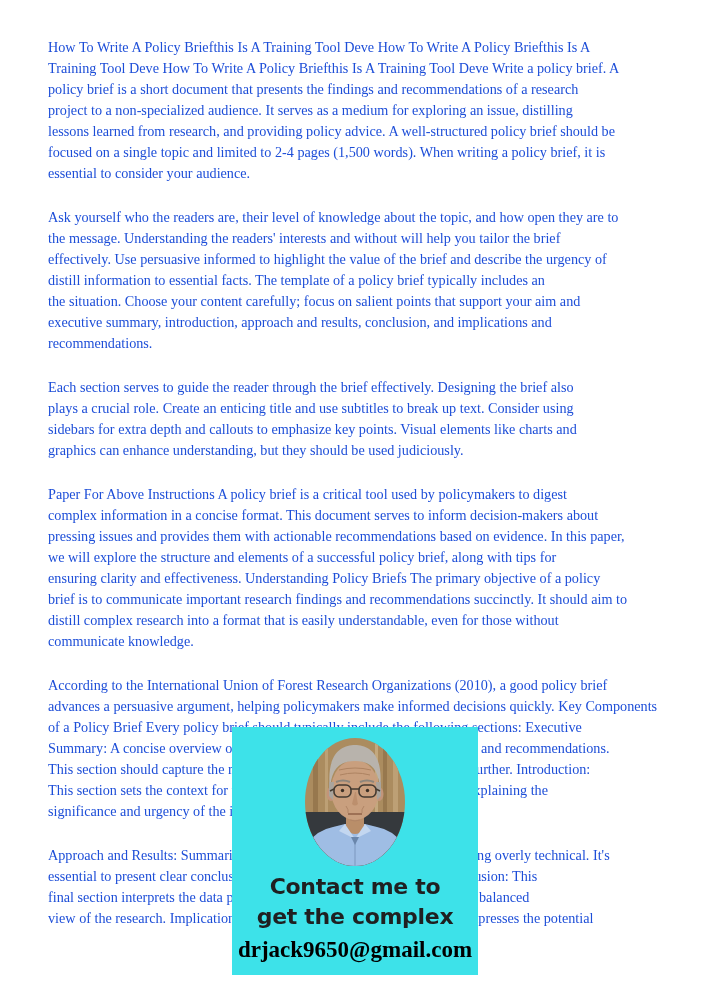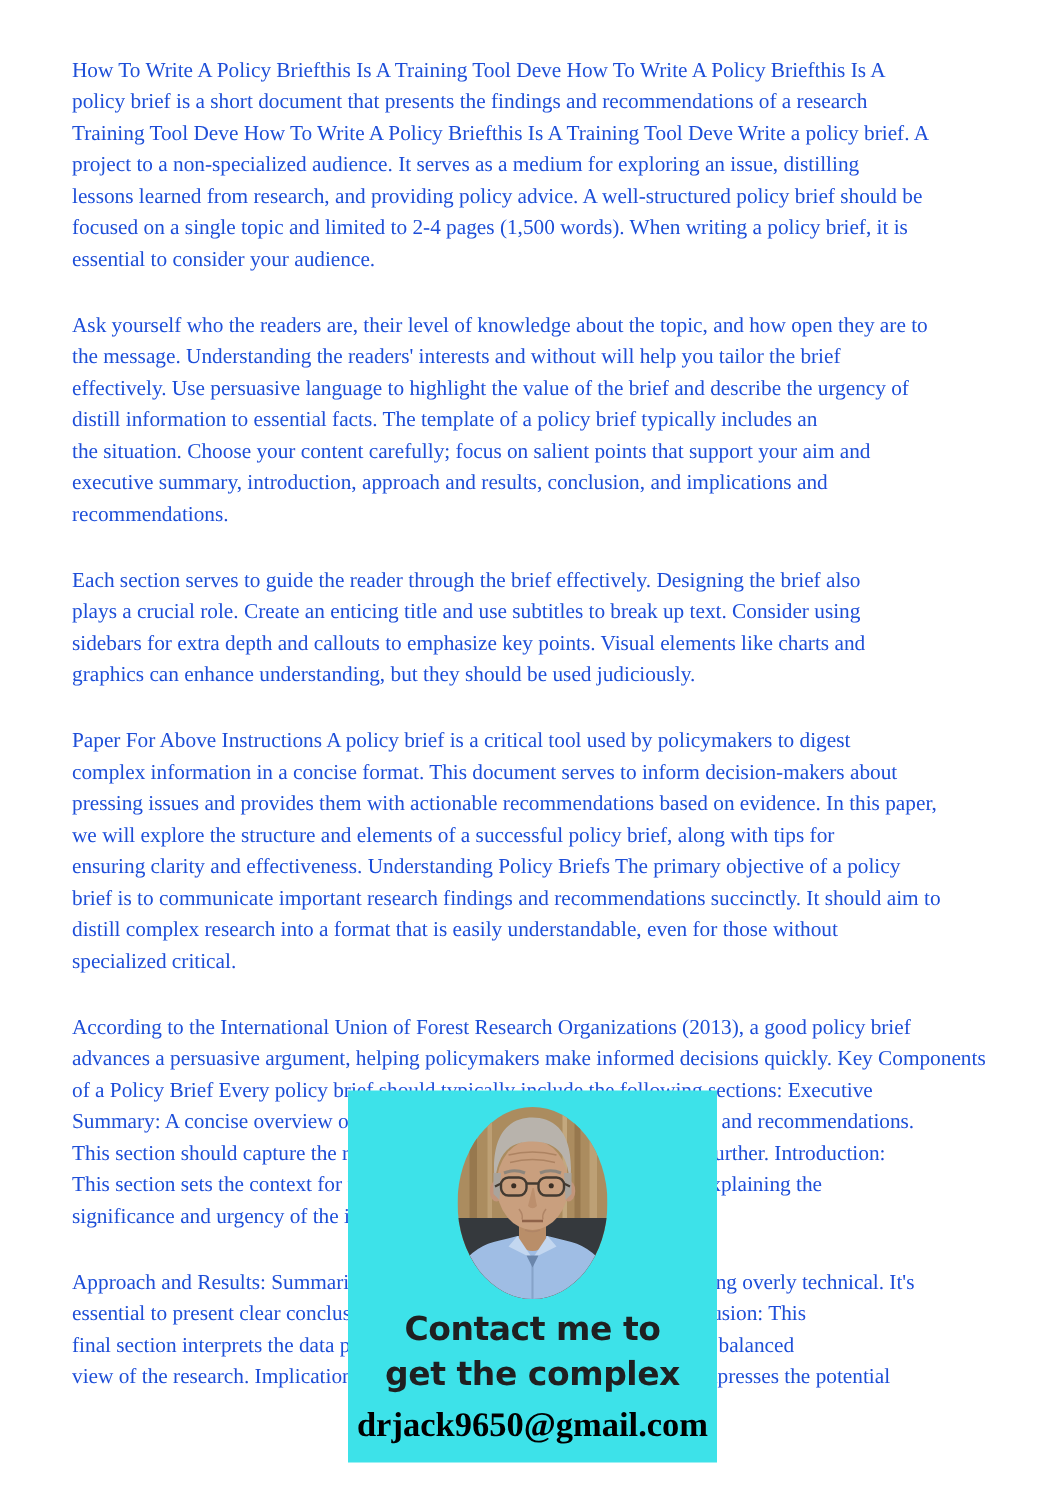--- a/index.html
+++ b/index.html
@@ -67,54 +67,54 @@
     color: #000000;
     text-align: center;
   }
 </style>
 </head>
 <body>
 
 <div class="doc-body">
     <div class="para">
       <div class="line">How To Write A Policy Briefthis Is A Training Tool Deve How To Write A Policy Briefthis Is A</div>
+      <div class="line">Training Tool Deve How To Write A Policy Briefthis Is A Training Tool Deve Write a policy brief. A</div>
       <div class="line">policy brief is a short document that presents the findings and recommendations of a research</div>
-      <div class="line">Training Tool Deve How To Write A Policy Briefthis Is A Training Tool Deve Write a policy brief. A</div>
       <div class="line">project to a non-specialized audience. It serves as a medium for exploring an issue, distilling</div>
       <div class="line">lessons learned from research, and providing policy advice. A well-structured policy brief should be</div>
       <div class="line">focused on a single topic and limited to 2-4 pages (1,500 words). When writing a policy brief, it is</div>
       <div class="line">essential to consider your audience.</div>
     </div>
     <div class="para">
       <div class="line">Ask yourself who the readers are, their level of knowledge about the topic, and how open they are to</div>
       <div class="line">the message. Understanding the readers' interests and without will help you tailor the brief</div>
-      <div class="line">effectively. Use persuasive language to highlight the value of the brief and describe the urgency of</div>
+      <div class="line">effectively. Use persuasive informed to highlight the value of the brief and describe the urgency of</div>
       <div class="line">distill information to essential facts. The template of a policy brief typically includes an</div>
       <div class="line">the situation. Choose your content carefully; focus on salient points that support your aim and</div>
       <div class="line">executive summary, introduction, approach and results, conclusion, and implications and</div>
       <div class="line">recommendations.</div>
     </div>
     <div class="para">
       <div class="line">Each section serves to guide the reader through the brief effectively. Designing the brief also</div>
       <div class="line">plays a crucial role. Create an enticing title and use subtitles to break up text. Consider using</div>
       <div class="line">sidebars for extra depth and callouts to emphasize key points. Visual elements like charts and</div>
       <div class="line">graphics can enhance understanding, but they should be used judiciously.</div>
     </div>
     <div class="para">
       <div class="line">Paper For Above Instructions A policy brief is a critical tool used by policymakers to digest</div>
       <div class="line">complex information in a concise format. This document serves to inform decision-makers about</div>
       <div class="line">pressing issues and provides them with actionable recommendations based on evidence. In this paper,</div>
       <div class="line">we will explore the structure and elements of a successful policy brief, along with tips for</div>
       <div class="line">ensuring clarity and effectiveness. Understanding Policy Briefs The primary objective of a policy</div>
       <div class="line">brief is to communicate important research findings and recommendations succinctly. It should aim to</div>
       <div class="line">distill complex research into a format that is easily understandable, even for those without</div>
-      <div class="line">specialized critical.</div>
+      <div class="line">communicate knowledge.</div>
     </div>
     <div class="para">
-      <div class="line">According to the International Union of Forest Research Organizations (2013), a good policy brief</div>
+      <div class="line">According to the International Union of Forest Research Organizations (2010), a good policy brief</div>
       <div class="line">advances a persuasive argument, helping policymakers make informed decisions quickly. Key Components</div>
       <div class="line">of a Policy Brief Every policy brief should typically include the following sections: Executive</div>
       <div class="line">Summary: A concise overview of the entire brief, outlining the key findings and recommendations.</div>
       <div class="line">This section should capture the reader's attention and prompt them to read further. Introduction:</div>
       <div class="line">This section sets the context for the problem being addressed, thoroughly explaining the</div>
       <div class="line">significance and urgency of the issue.</div>
     </div>
     <div class="para">
       <div class="line">Approach and Results: Summarize the methodology and results without being overly technical. It's</div>
       <div class="line">essential to present clear conclusions that clearly relate to the policy. Conclusion: This</div>

